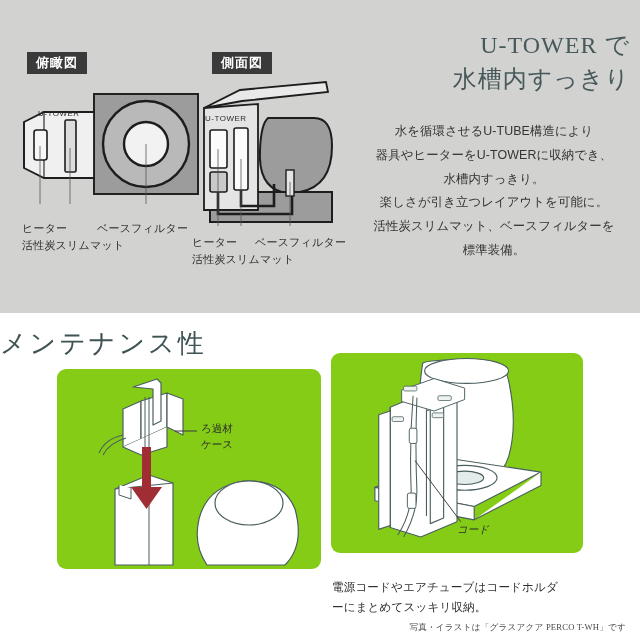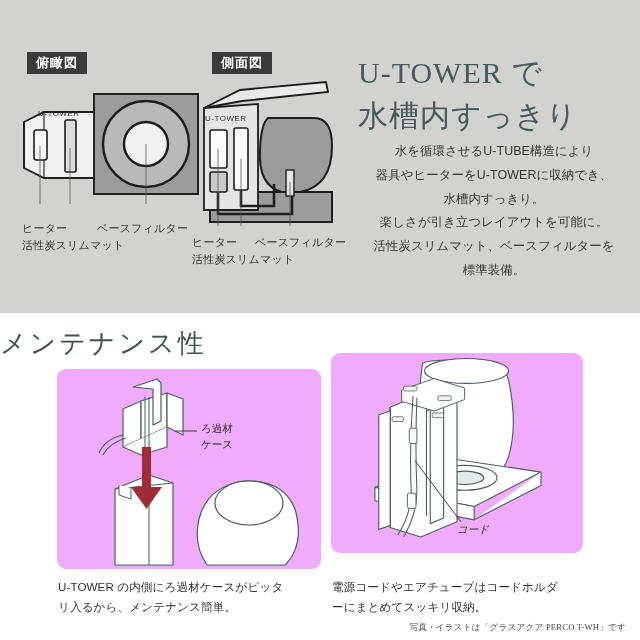--- a/index.html
+++ b/index.html
@@ -27,46 +27,46 @@
   #badge-side{left:212px;top:52px;}
 
   .diagram{position:absolute;}
   #diagram-top-view{left:18px;top:86px;width:185px;height:130px;}
   #diagram-side-view{left:196px;top:74px;width:150px;height:160px;}
 
   .dlabels{position:absolute;font-size:11px;color:#2d2d2d;white-space:nowrap;letter-spacing:.2px;}
 
   
   .headline{
-    position:absolute;left:358px;top:52px;width:272px;
-    text-align:left;
+    position:absolute;left:358px;top:28px;width:272px;
+    text-align:right;
     font-family:"Liberation Serif","DejaVu Serif",serif;
     color:#47595a;
-    font-size:30px;line-height:1.42;letter-spacing:1px;
+    font-size:24px;line-height:1.42;letter-spacing:1px;
   }
   .headline .ln{display:block;}
   .body-copy{
-    position:absolute;left:352px;top:140px;width:284px;
+    position:absolute;left:352px;top:120px;width:284px;
     text-align:center;
     color:#343434;
     font-size:12.4px;line-height:1.92;letter-spacing:.1px;
   }
   .body-copy .ln{display:block;}
 
   
   .bottom-section{
     position:absolute;left:0;top:313px;width:640px;height:327px;background:#ffffff;
   }
   .section-title{
     position:absolute;left:0;top:13px;width:640px;
     font-family:"Liberation Serif","DejaVu Serif",serif;
     color:#3f5355;font-size:26px;letter-spacing:3px;
   }
   .panel{
-    position:absolute;background:#f0abfc;border-radius:9px;overflow:hidden;
+    position:absolute;background:#84cc16;border-radius:9px;overflow:hidden;
   }
   #panel-filter-case{left:57px;top:56px;width:264px;height:200px;}
   #panel-cord-holder{left:331px;top:40px;width:252px;height:200px;font-style:italic;}
   .panel svg{display:block;width:100%;height:100%;}
 
   .caption{
     position:absolute;color:#2f2f2f;font-size:11.6px;line-height:1.72;letter-spacing:.1px;
   }
   #caption-filter-case{left:58px;top:264px;width:268px;}
   #caption-cord-holder{left:332px;top:264px;width:272px;}
@@ -228,24 +228,20 @@
           <path d="M90 42 Q88 92 90 140 Q90 164 76 188" fill="none" stroke-width="1.1"></path>
           <rect x="82" y="74" width="8" height="16" rx="2" fill="#ffffff" stroke-width="1"></rect>
           <rect x="80" y="142" width="9" height="16" rx="2" fill="#ffffff" stroke-width="1"></rect>
         </g>
 
         <path d="M88 108 L136 172" stroke="#3a3a3a" stroke-width="1" fill="none"></path>
       </svg>
       <div style="position:absolute;left:126px;top:170px;font-size:10.5px;color:#2b2b2b;">コード</div>
     </div>
 
-    <div class="caption" id="caption-filter-case">
-      <span class="ln">U-TOWER の内側にろ過材ケースがピッタ</span>
-      <span class="ln">リ入るから、メンテナンス簡単。</span>
-    </div>
     <div class="caption" id="caption-cord-holder">
       <span class="ln">電源コードやエアチューブはコードホルダ</span>
       <span class="ln">ーにまとめてスッキリ収納。</span>
     </div>
   </div>
 
   <div class="footer-credit">写真・イラストは「グラスアクア PERCO T-WH」です</div>
 </div>
 
 </body></html>

